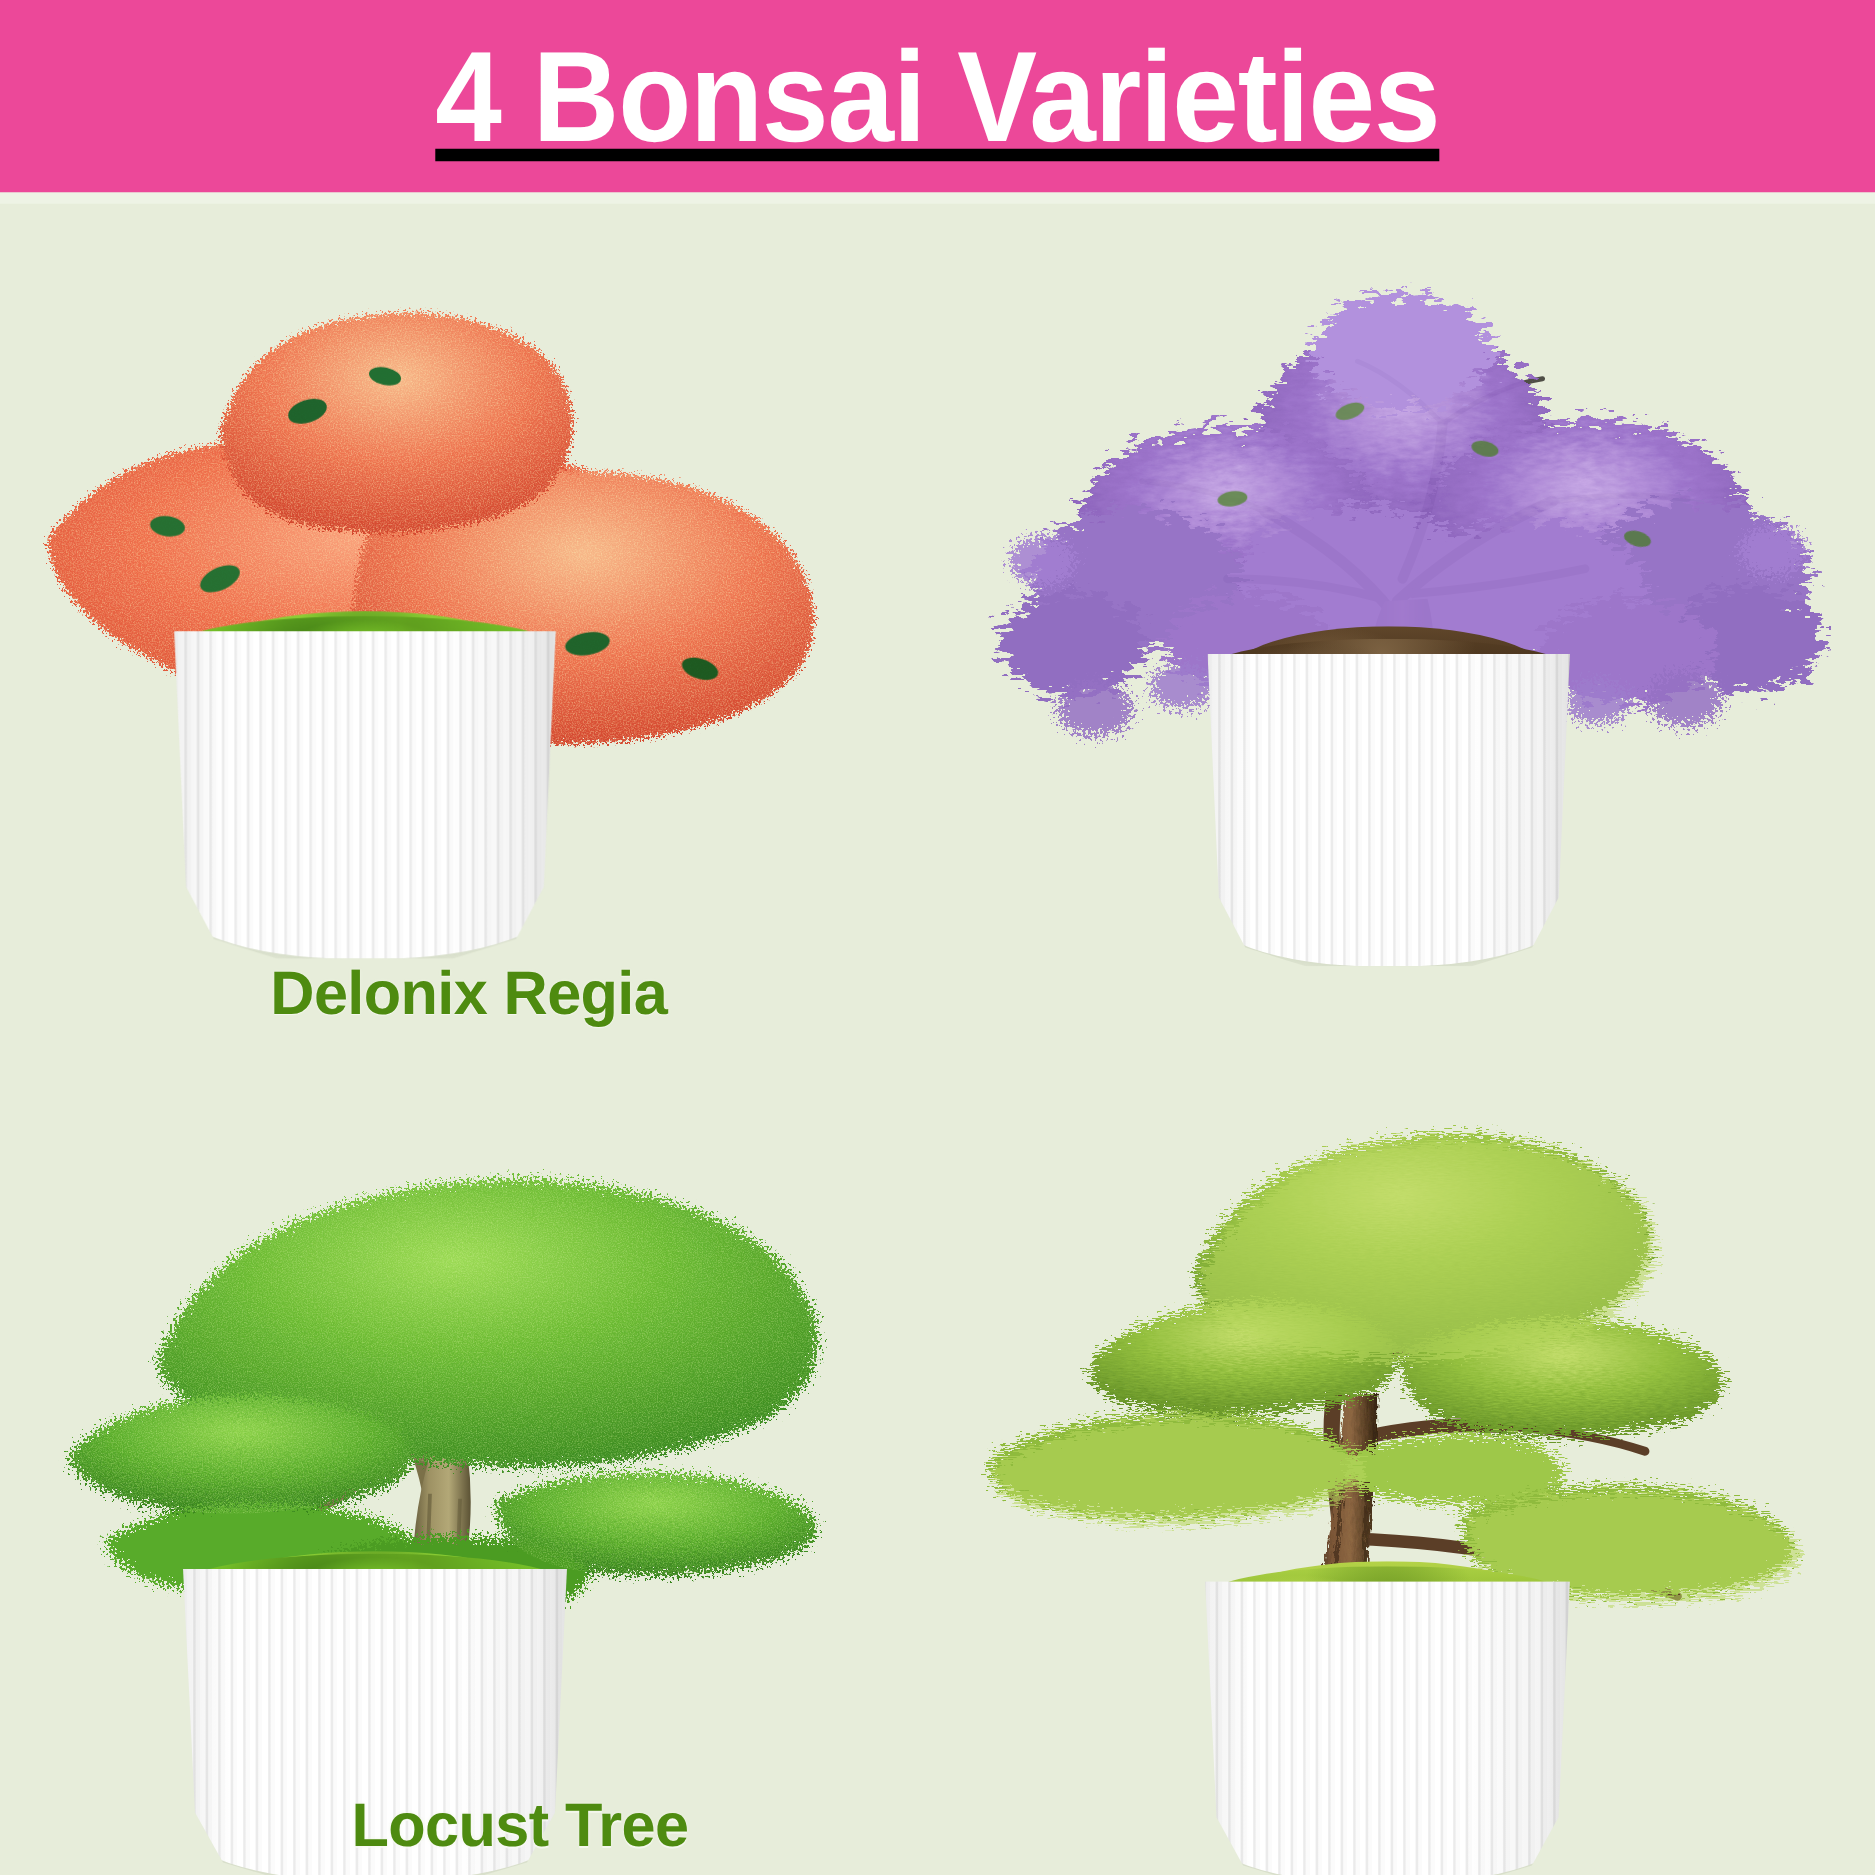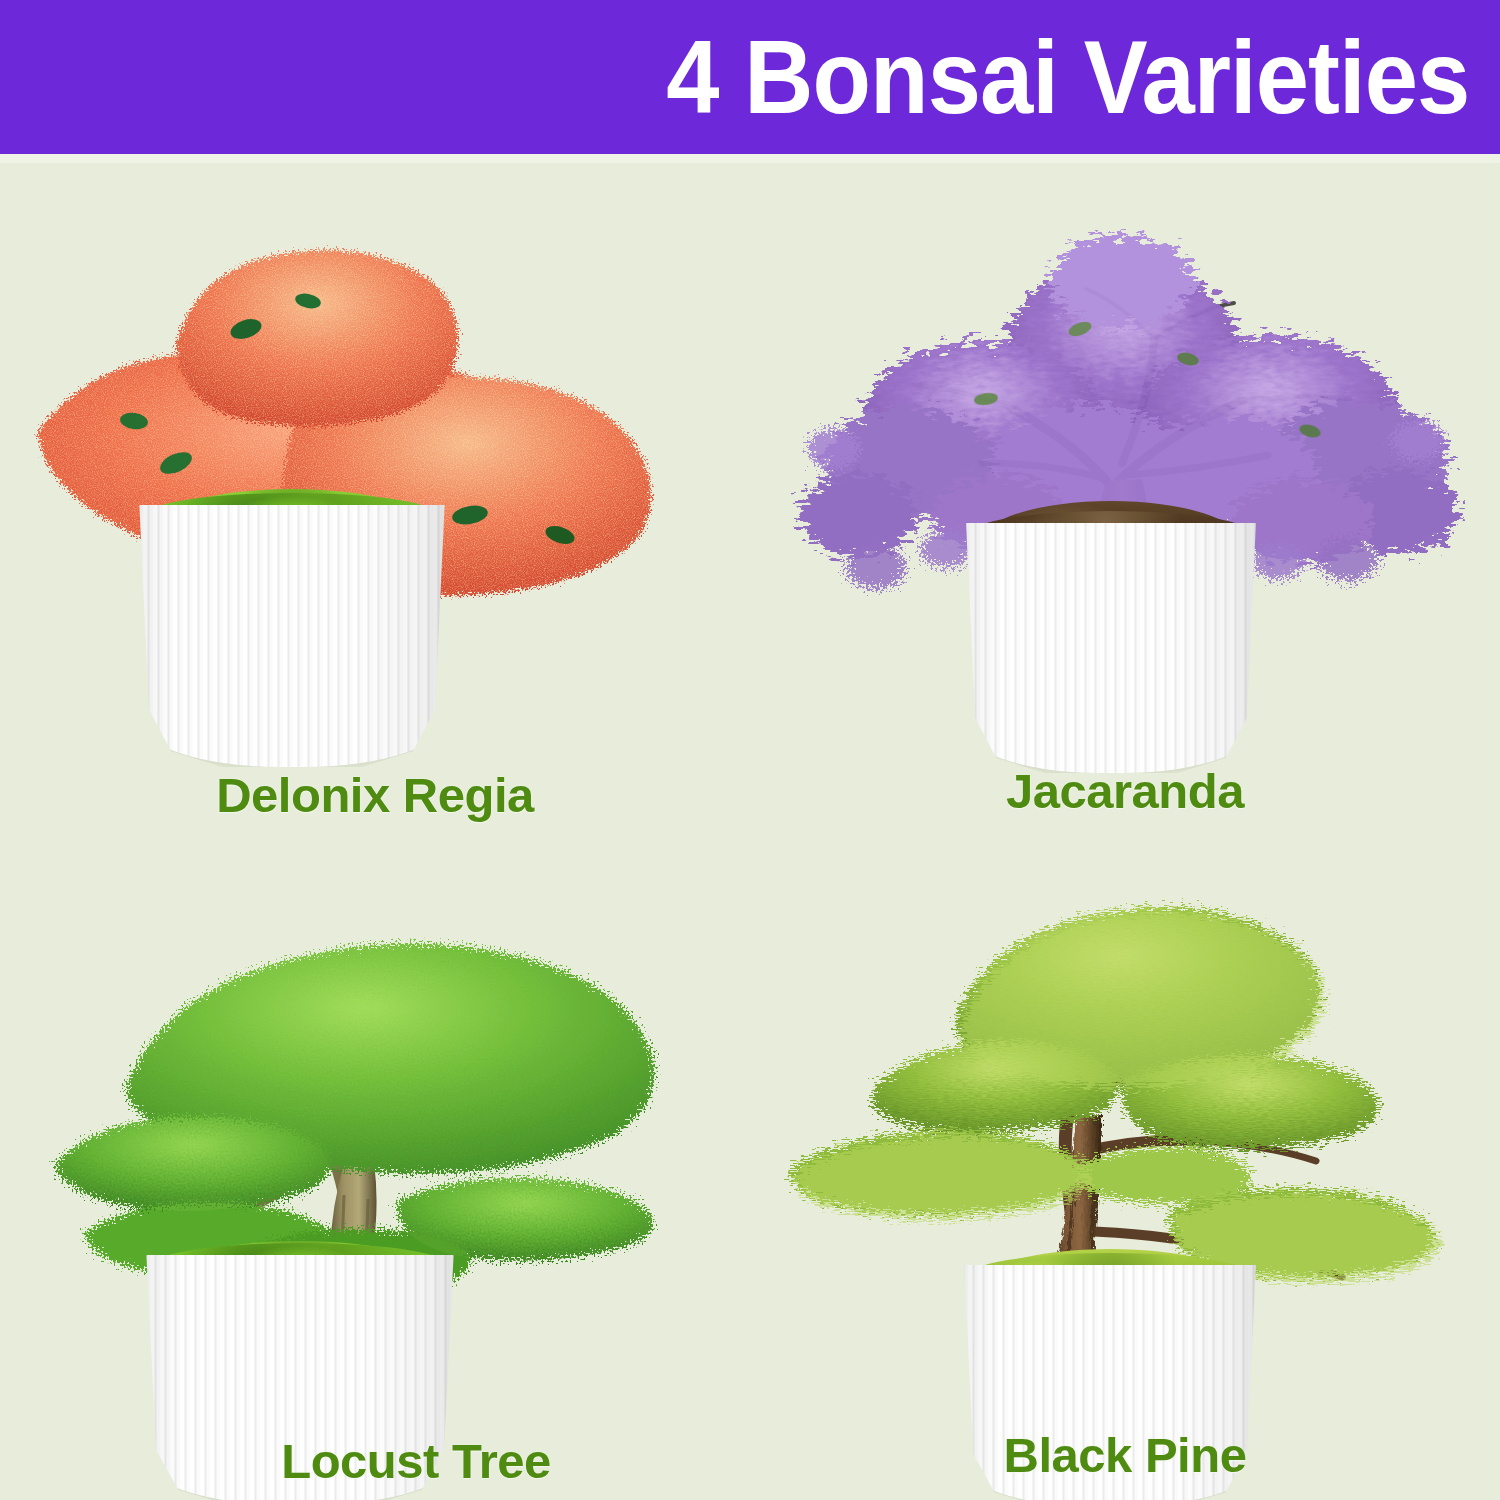--- a/index.html
+++ b/index.html
@@ -7,22 +7,22 @@
   body {
     font-family:"Liberation Sans", sans-serif;
     background:#e7edda;
     overflow:hidden;
     position:relative;
   }
 
   
   .header-bar{
     position:absolute; left:0; top:0; width:1500px; height:154px;
-    background:#6d28d9;
-    display:flex; align-items:center; justify-content:flex-end;
+    background:#ec4899;
+    display:flex; align-items:center; justify-content:center;text-decoration:underline;
   }
   .header-title{
     color:#ffffff;
     font-size:103px;
     font-weight:bold;
     letter-spacing:-1px;
     transform:scaleX(0.93);
     text-align:center;
     line-height:1;
     white-space:nowrap;
@@ -355,21 +355,20 @@
         </g>
       </svg>
     </div>
 
     <div class="pot-wrap" style="left:210px; top:360px; width:302px; height:250px;">
       <div class="mound mound-soil" style="top:-22px; width:262px; height:58px;"></div>
       <div class="pot-fill fill-soil"></div>
       <div class="pot"></div>
     </div>
 
-    <div class="caption" style="top:600px;">Jacaranda</div>
   </div>
 
   <div class="cell cell-bl">
     <div class="plant-stage">
       <svg width="750" height="605" viewBox="0 0 750 605">
         <defs>
           <radialGradient id="lLeaf" cx="45%" cy="28%" r="75%">
             <stop offset="0%" stop-color="#9ddb56"></stop>
             <stop offset="42%" stop-color="#6cbb33"></stop>
             <stop offset="100%" stop-color="#3a8a20"></stop>
@@ -551,16 +550,15 @@
         </g>
       </svg>
     </div>
 
     <div class="pot-wrap" style="left:208px; top:430px; width:304px; height:242px;">
       <div class="mound mound-moss-yellow" style="top:-16px; width:264px; height:50px;"></div>
       <div class="pot-fill fill-moss-yellow"></div>
       <div class="pot"></div>
     </div>
 
-    <div class="caption" style="top:592px;">Black Pine</div>
   </div>
 
 </div>
 
 </body></html>

